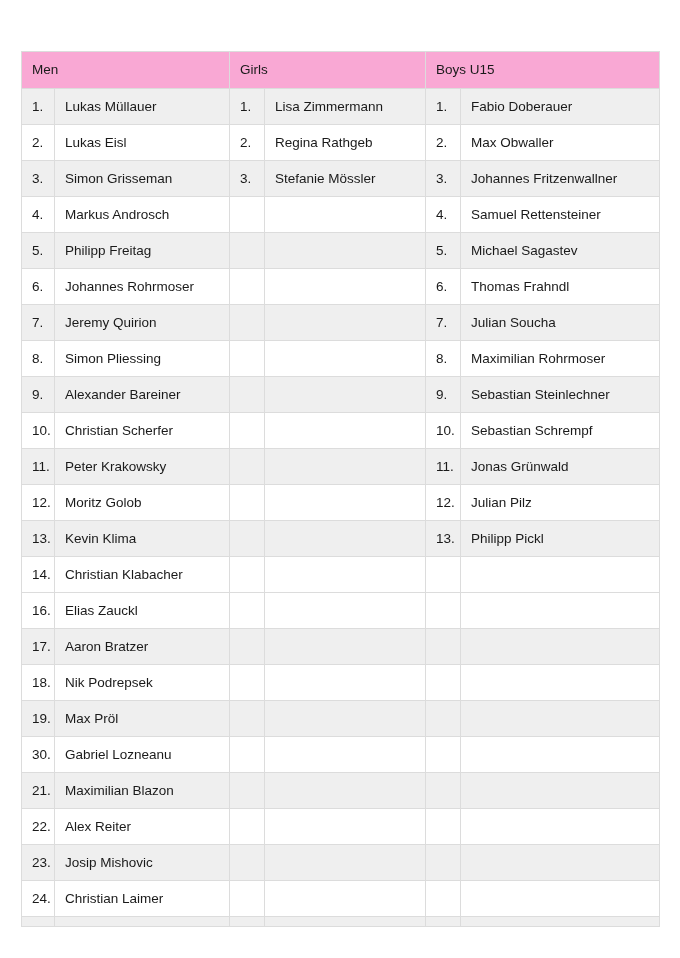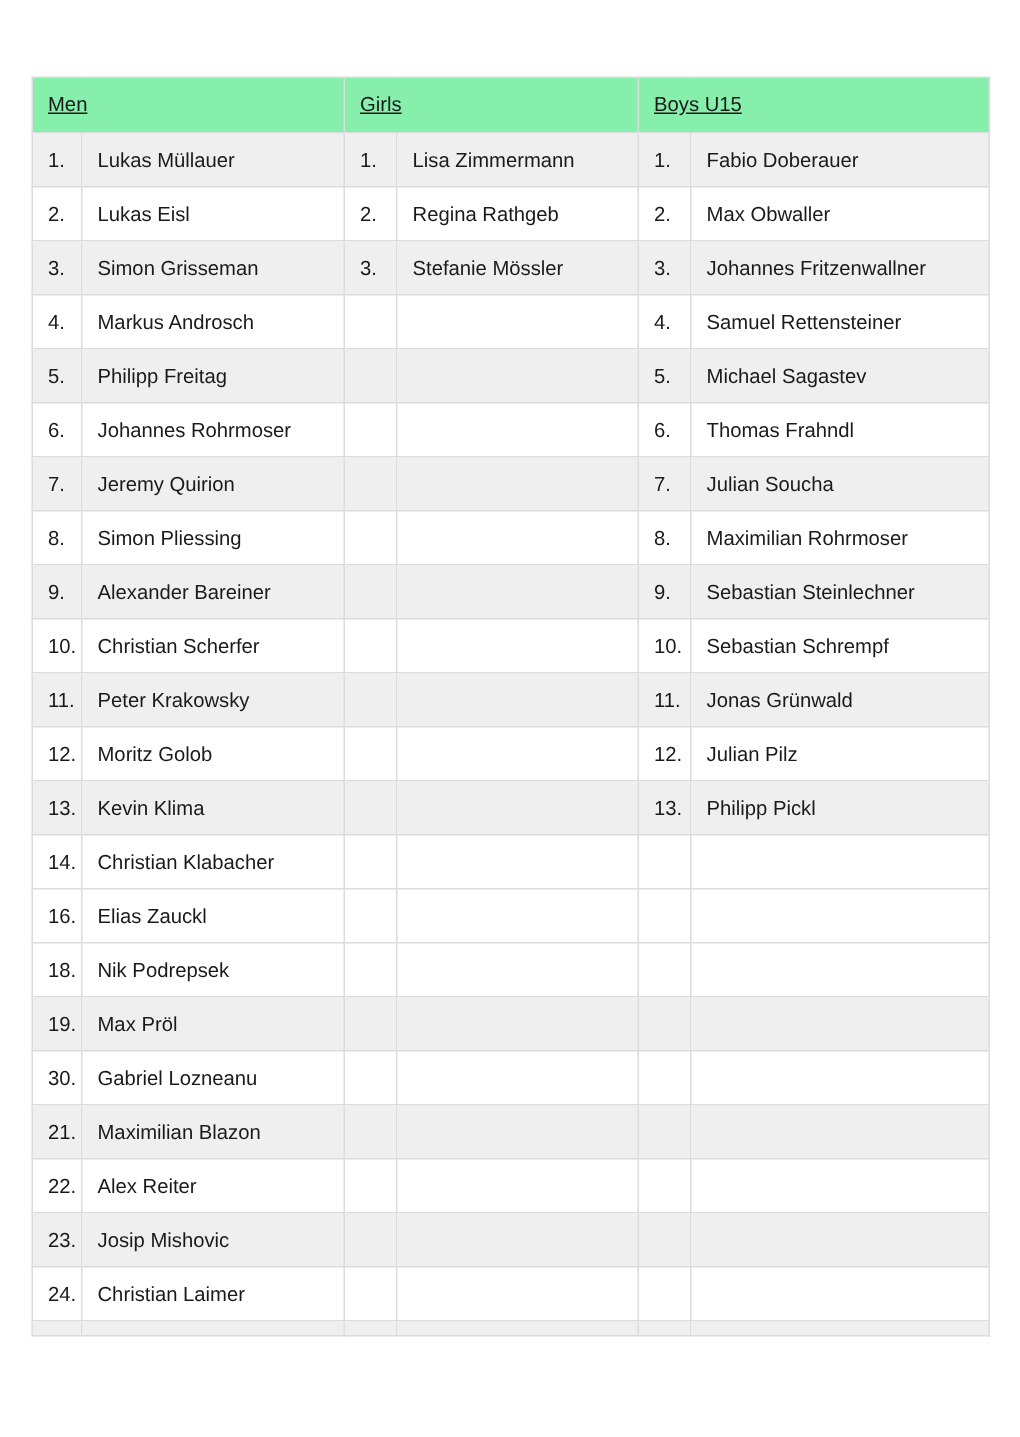--- a/index.html
+++ b/index.html
@@ -59,26 +59,25 @@
     height: 35px;
     line-height: 35px;
     text-align: left;
     vertical-align: middle;
     font-weight: normal;
     overflow: hidden;
     white-space: nowrap;
     box-sizing: border-box;
   }
   table.results thead th {
-    background: #86efac;
+    background: #f9a8d4;
     font-size: 13.5px;
     color: #1a1a1a;
     height: 36px;
     line-height: 36px;
-    text-decoration: underline;
   }
   table.results tbody tr.odd td {
     background: #efefef;
   }
   table.results tbody tr.even td {
     background: #ffffff;
   }
   td.rank {
     padding-left: 7px;
     color: #1a1a1a;
@@ -230,20 +229,28 @@
             <td class="name"></td>
           </tr>
           <tr class="even">
             <td class="rank">16.</td>
             <td class="name">Elias Zauckl</td>
             <td class="rank"></td>
             <td class="name"></td>
             <td class="rank"></td>
             <td class="name"></td>
           </tr>
+          <tr class="odd">
+            <td class="rank">17.</td>
+            <td class="name">Aaron Bratzer</td>
+            <td class="rank"></td>
+            <td class="name"></td>
+            <td class="rank"></td>
+            <td class="name"></td>
+          </tr>
           <tr class="even">
             <td class="rank">18.</td>
             <td class="name">Nik Podrepsek</td>
             <td class="rank"></td>
             <td class="name"></td>
             <td class="rank"></td>
             <td class="name"></td>
           </tr>
           <tr class="odd">
             <td class="rank">19.</td>

